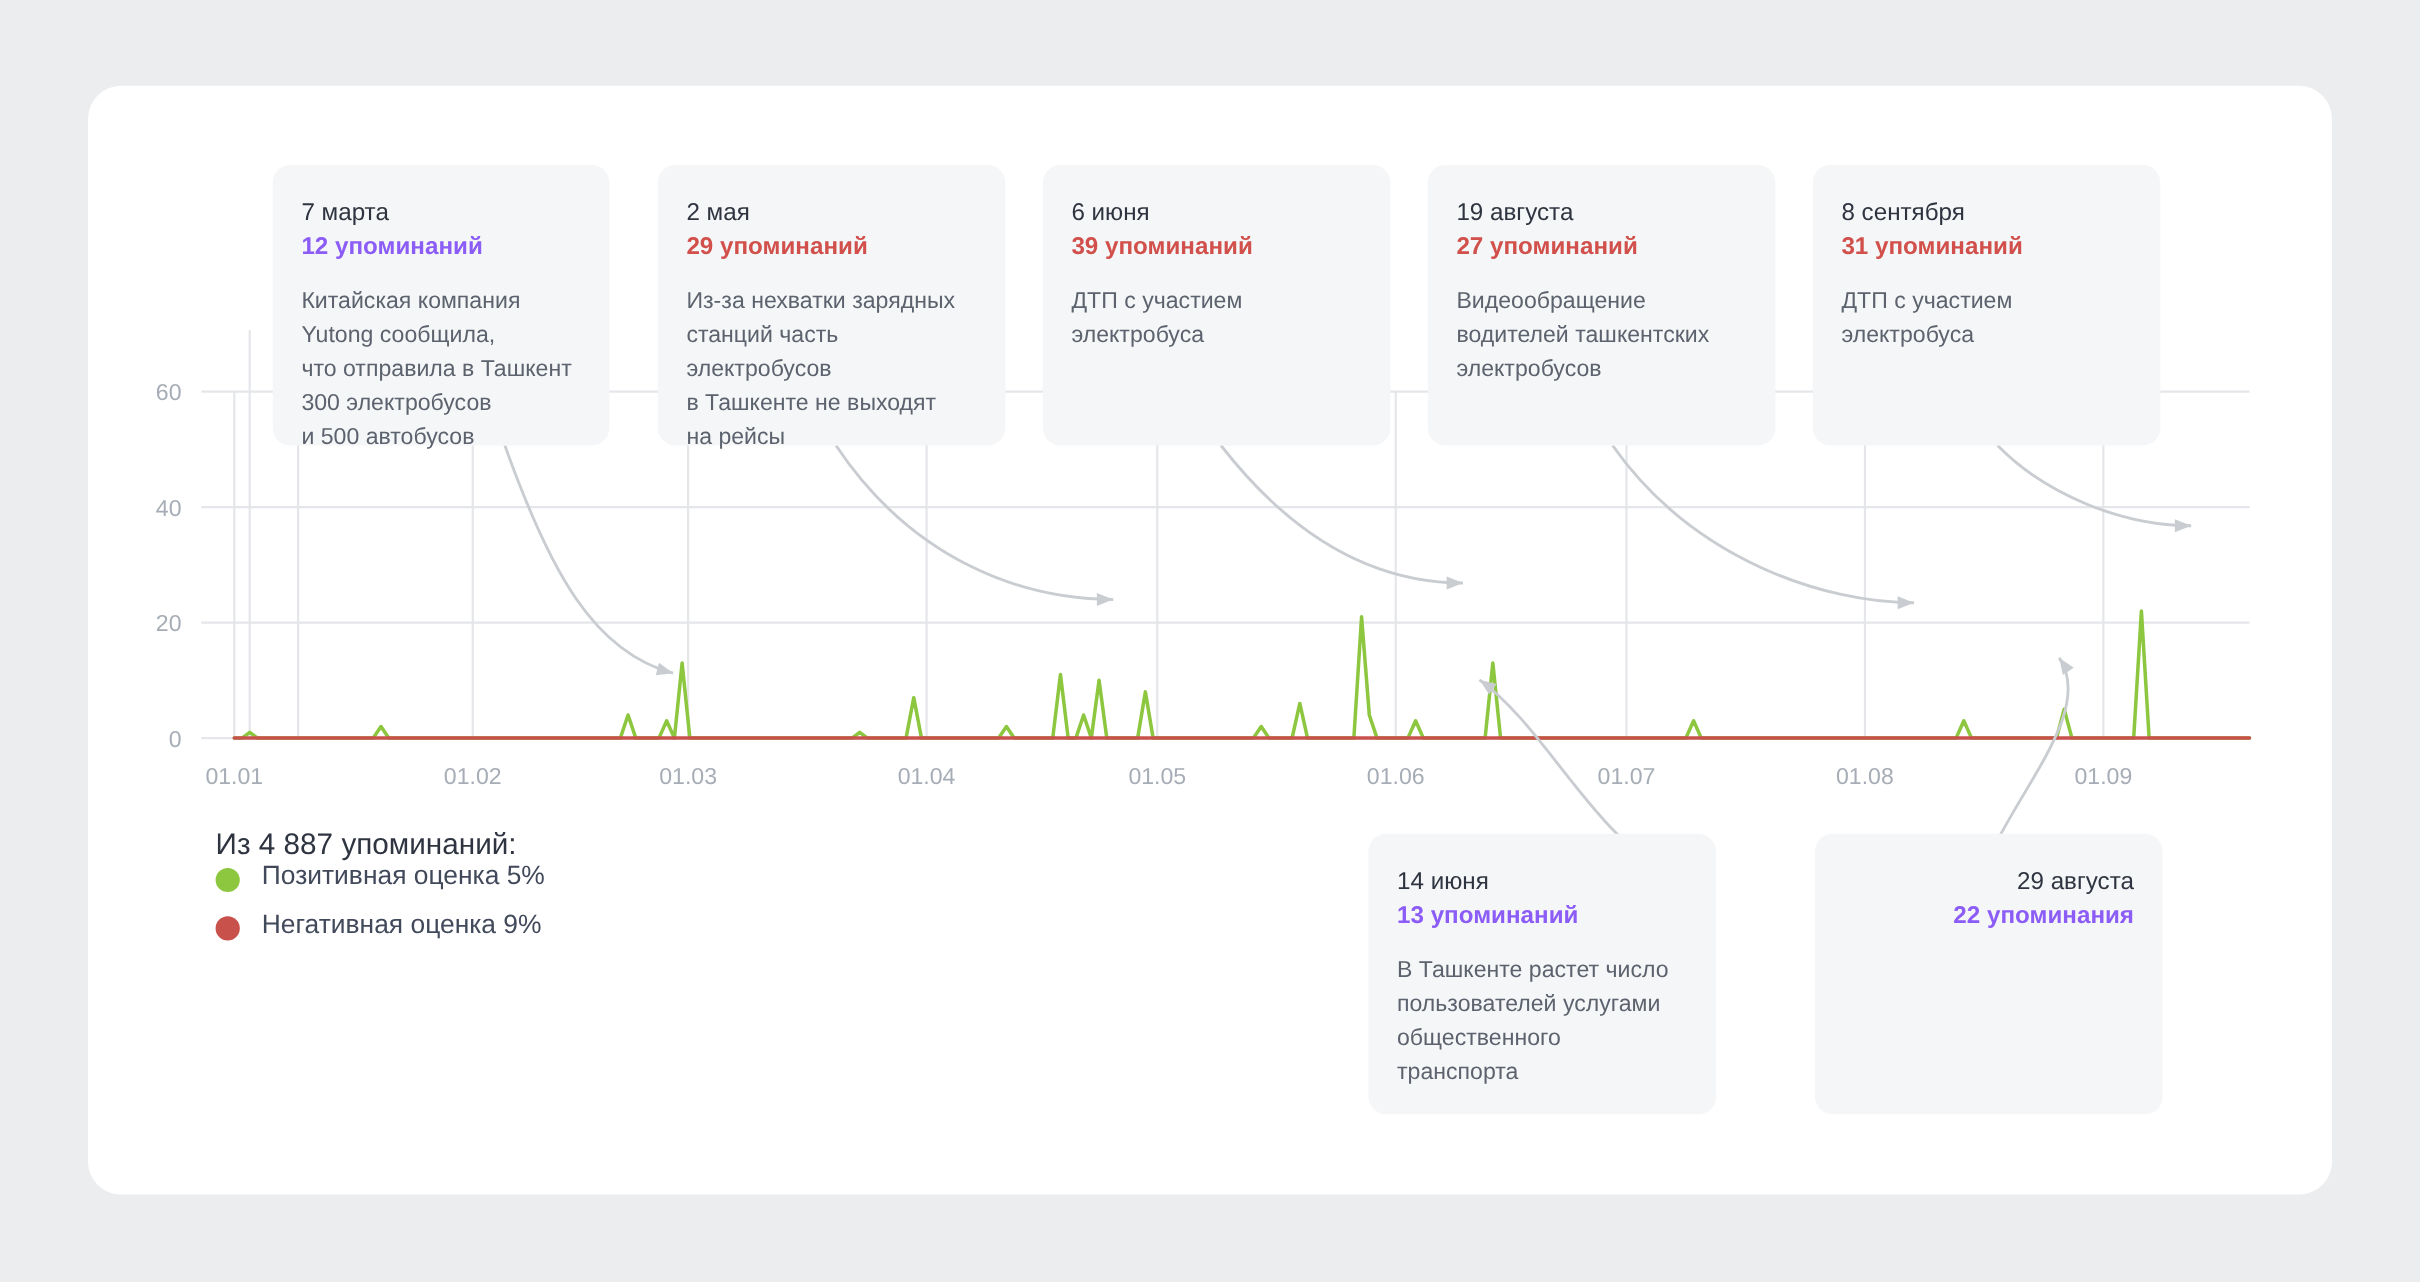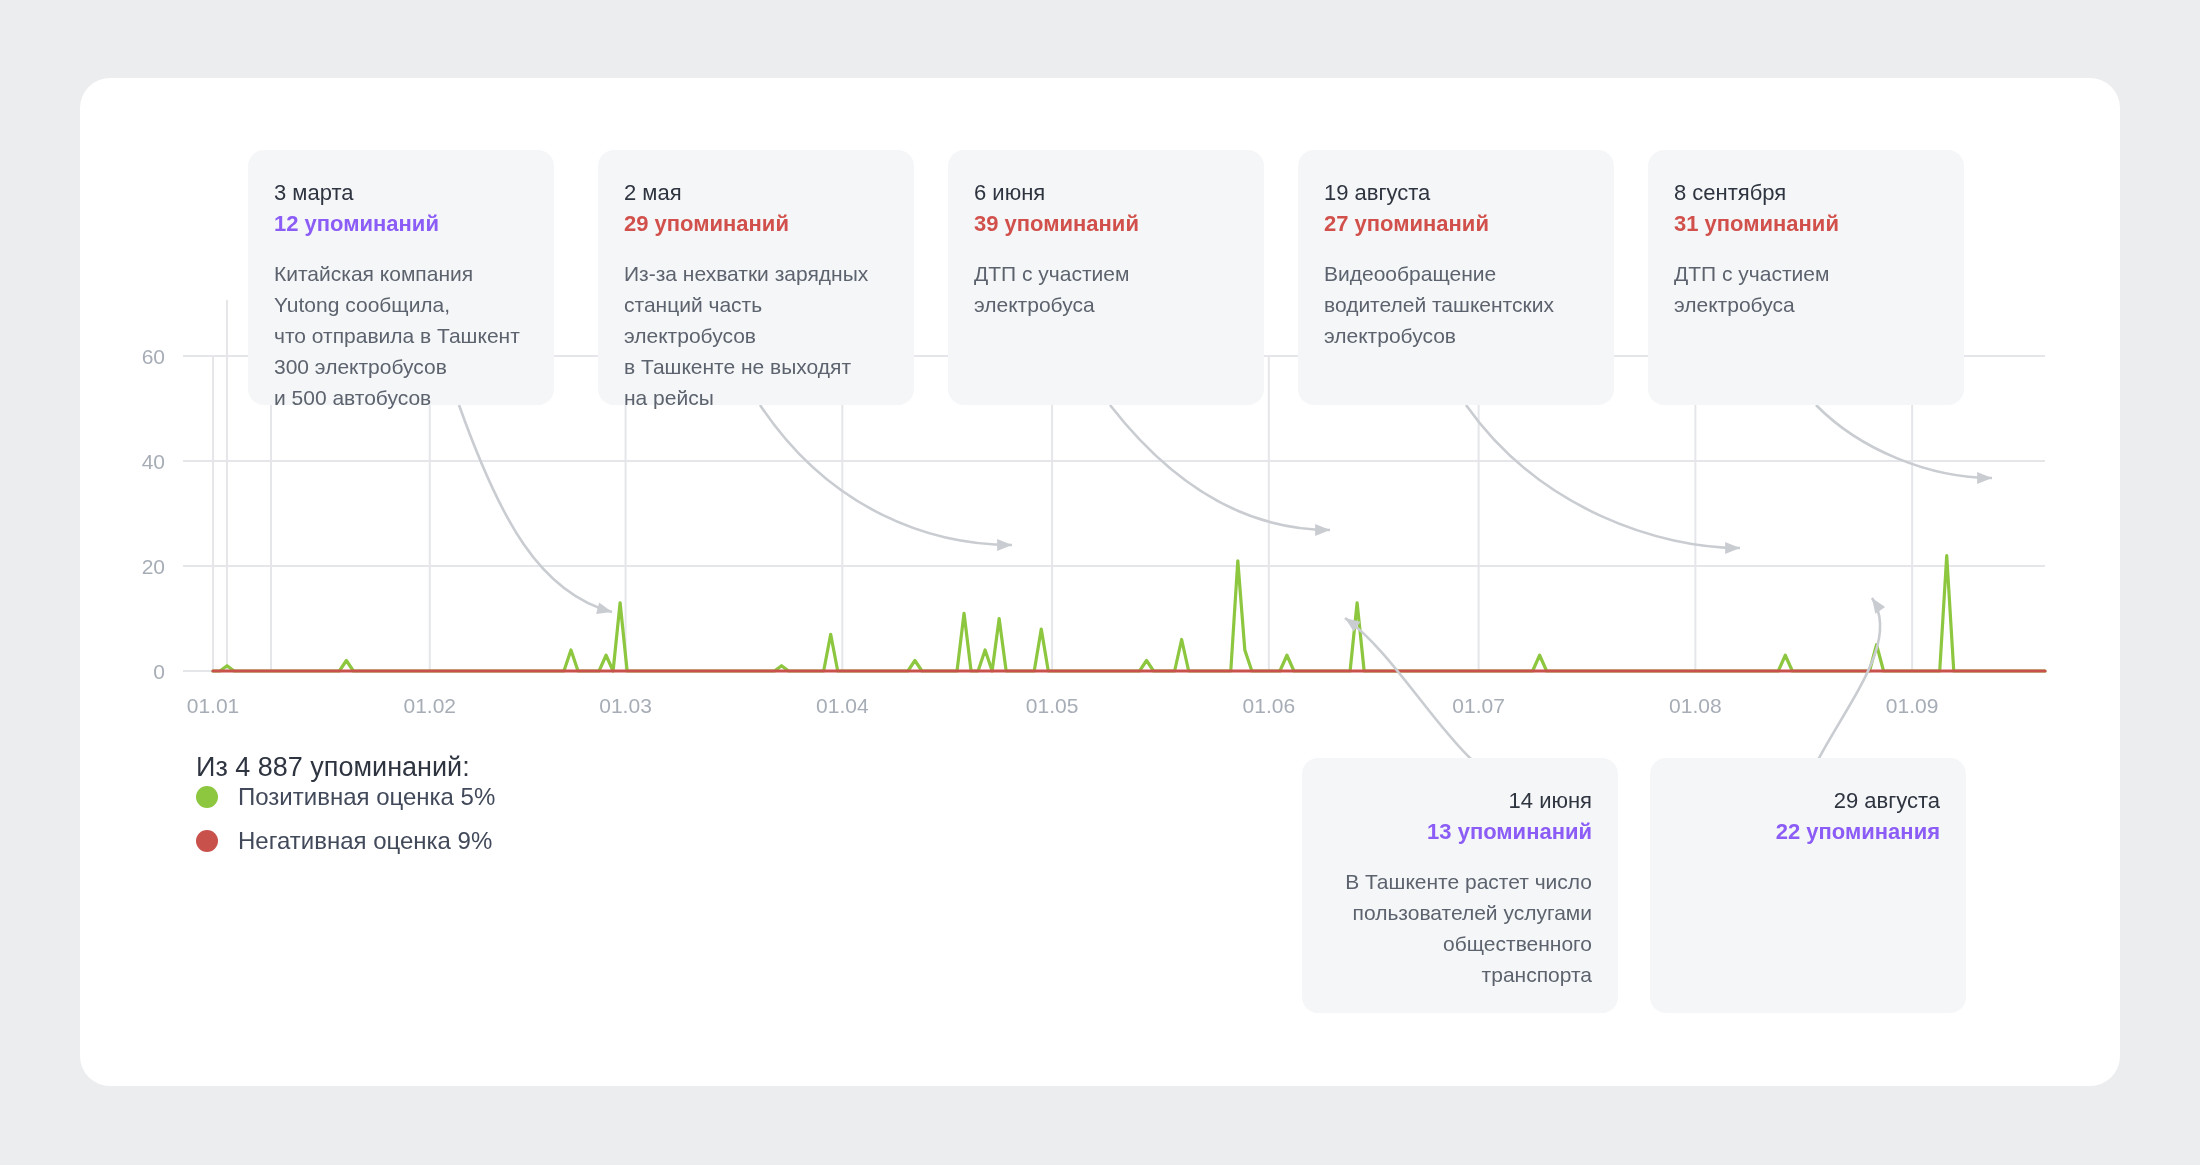--- a/index.html
+++ b/index.html
@@ -86,21 +86,21 @@
     left: 196px;
     top: 752px;
   }
   #legend-title {
     font-size: 27px;
     color: #2E3440;
     white-space: nowrap;
   }
   .legend-row {
     display: flex;
-    align-items: center;
+    align-items: flex-end;
     margin-bottom: 16px;
   }
   .legend-dot {
     width: 22px;
     height: 22px;
     border-radius: 50%;
     margin-right: 20px;
     flex: 0 0 auto;
   }
   .legend-label {
@@ -157,21 +157,21 @@
       <path d="M1816 405 C1860 450 1930 478 1992 478" fill="none" stroke="#C9CCD1" stroke-width="2.6"></path>
       <polygon points="1992,478 1977.1413658307758,483.93472751060773 1977.1413658307758,472.06527248939227" fill="#C9CCD1"></polygon>
       <path d="M1472 760 C1430 720 1390 650 1345 618" fill="none" stroke="#C9CCD1" stroke-width="2.6"></path>
       <polygon points="1345,618 1360.5484387899908,621.7743941492524 1353.6698072740662,631.4474697185213" fill="#C9CCD1"></polygon>
       <path d="M1818 760 C1850 700 1900 640 1872 598" fill="none" stroke="#C9CCD1" stroke-width="2.6"></path>
       <polygon points="1872,598 1885.1800790613236,607.0711364192839 1875.3040955172914,613.6551254486387" fill="#C9CCD1"></polygon>
     </svg>
 </div>
 
 <div class="anno-card" id="card0" style="left:248px; top:150px; width:306px; height:255px;">
-  <div class="anno-date">3 марта</div>
+  <div class="anno-date">7 марта</div>
   <div class="anno-count pos">12 упоминаний</div>
   <div class="anno-text">Китайская компания
 Yutong сообщила,
 что отправила в Ташкент
 300 электробусов
 и 500 автобусов</div>
 </div>
 
 <div class="anno-card" id="card1" style="left:598px; top:150px; width:316px; height:255px;">
   <div class="anno-date">2 мая</div>
@@ -198,21 +198,21 @@
 электробусов</div>
 </div>
 
 <div class="anno-card" id="card4" style="left:1648px; top:150px; width:316px; height:255px;">
   <div class="anno-date">8 сентября</div>
   <div class="anno-count neg">31 упоминаний</div>
   <div class="anno-text">ДТП с участием
 электробуса</div>
 </div>
 
-<div class="anno-card" id="card5" style="left:1302px; top:758px; width:316px; height:255px;text-align:right;">
+<div class="anno-card" id="card5" style="left:1244px; top:758px; width:316px; height:255px;">
   <div class="anno-date">14 июня</div>
   <div class="anno-count pos">13 упоминаний</div>
   <div class="anno-text">В Ташкенте растет число
 пользователей услугами
 общественного
 транспорта</div>
 </div>
 
 <div class="anno-card" id="card6" style="left:1650px; top:758px; width:316px; height:255px;text-align:right;">
   <div class="anno-date">29 августа</div>

